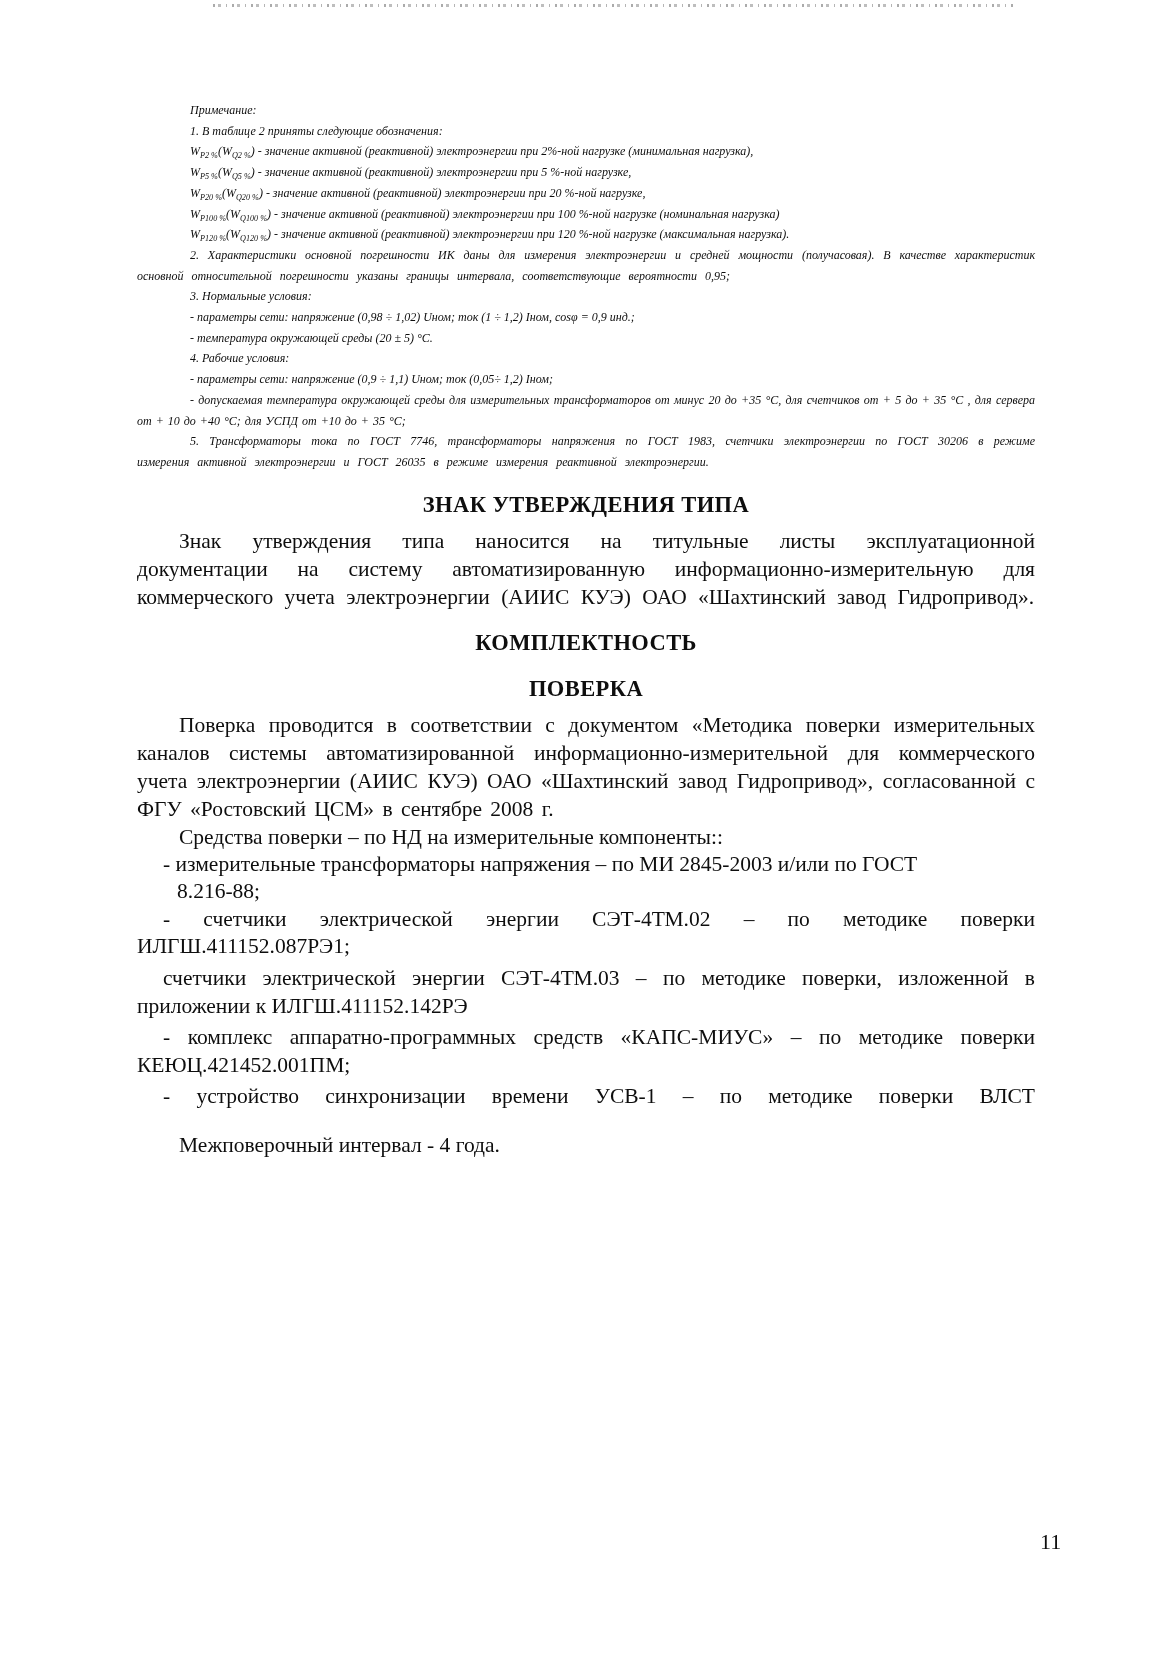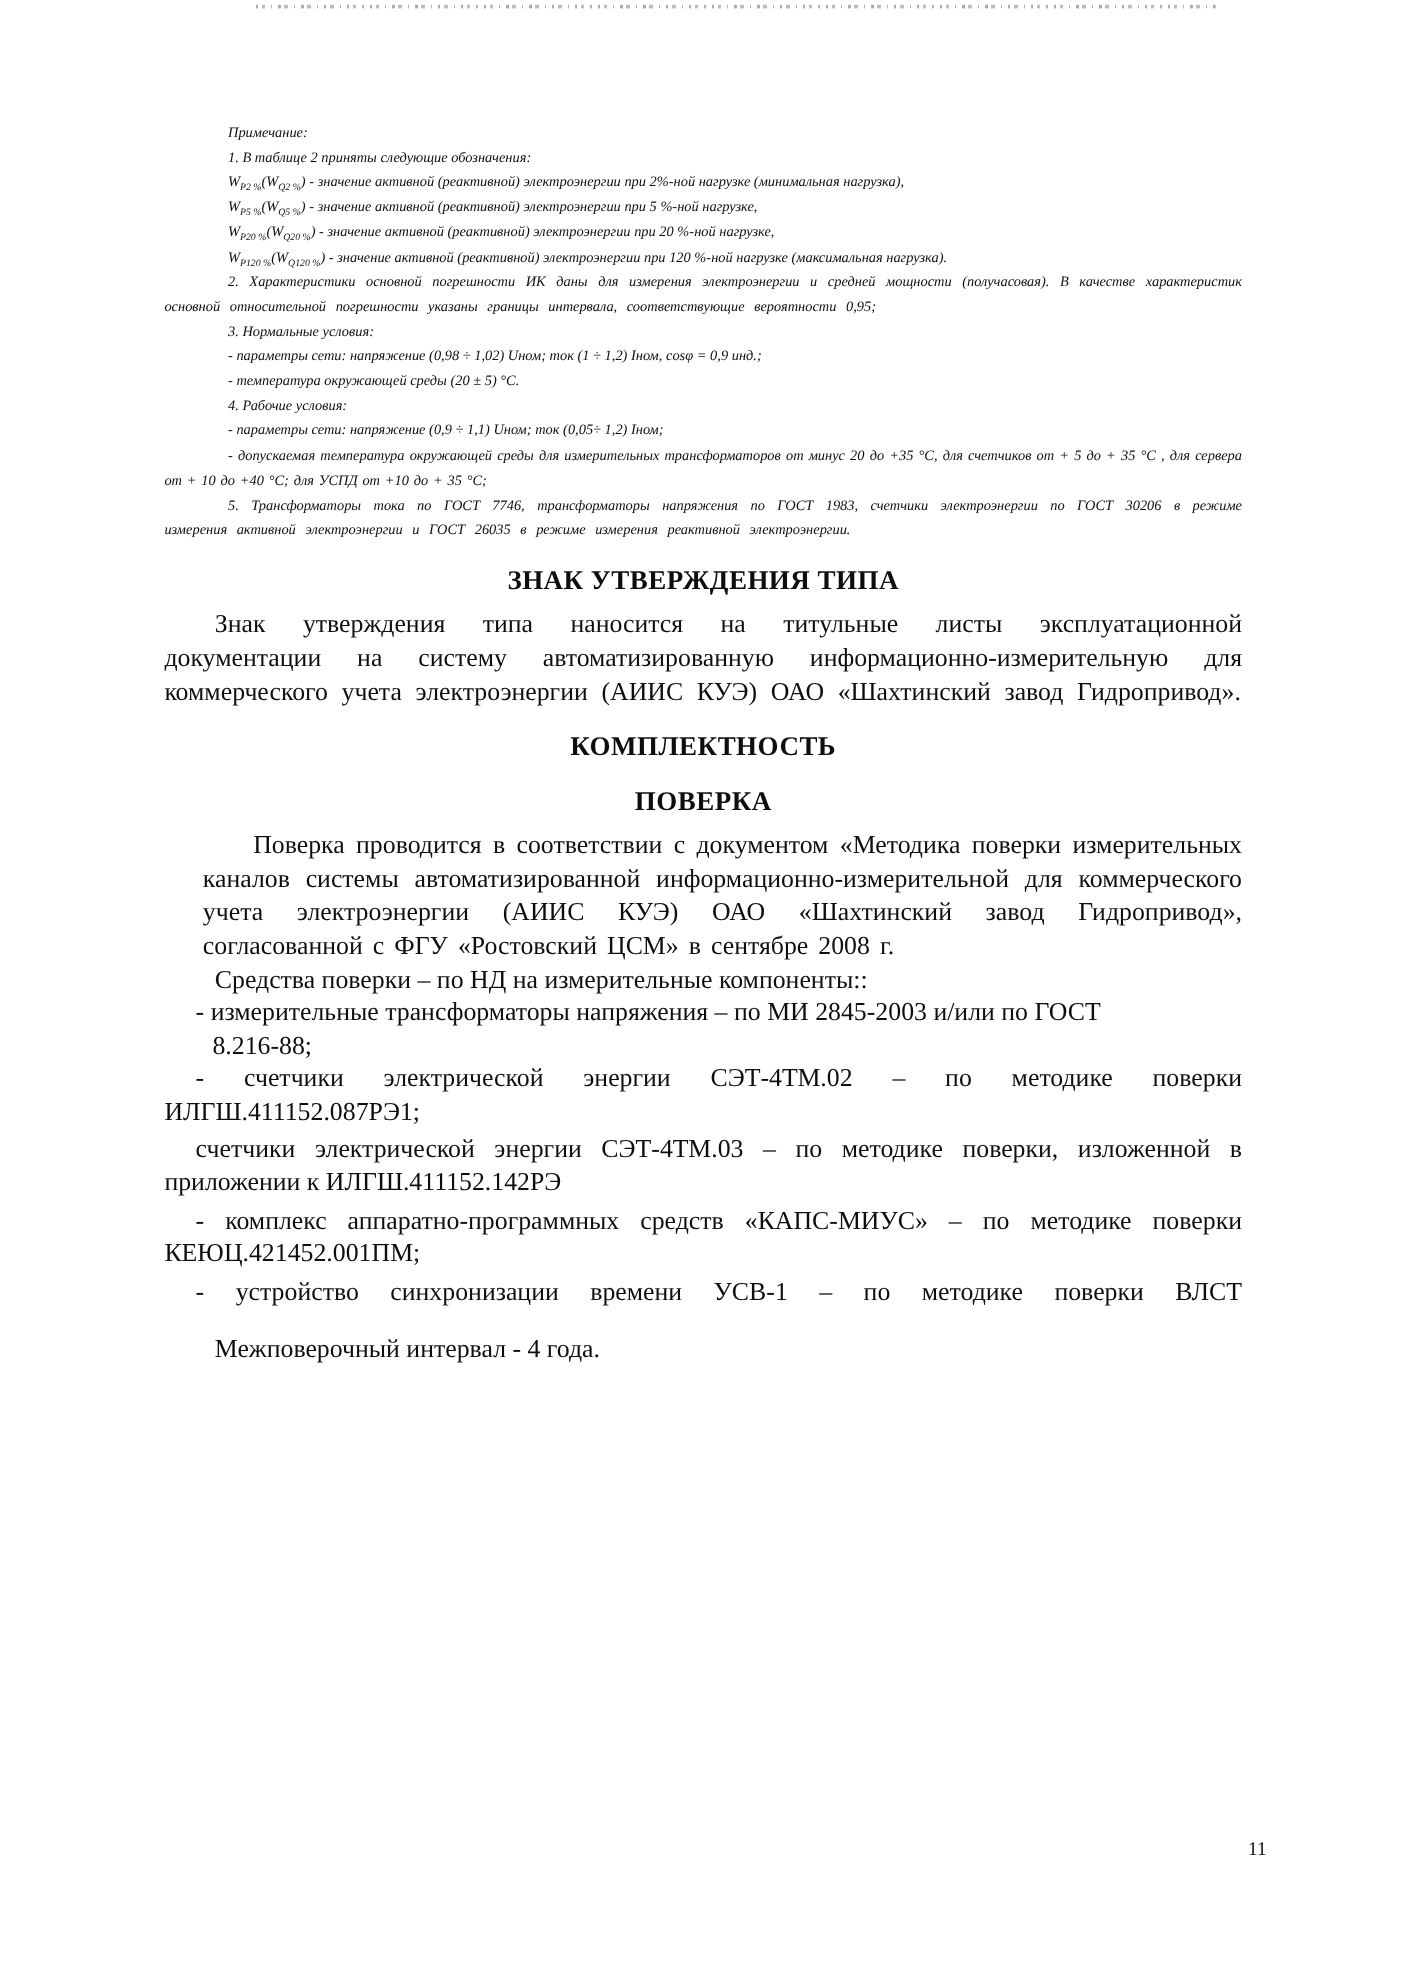--- a/index.html
+++ b/index.html
@@ -44,53 +44,54 @@
   }
 
   
   .para {
     font-size: 21.5px; line-height: 28px;
     text-indent: 42px; text-align: justify;
     margin: 0;
   }
   .para.nj { text-align: left; }
   .ws6 { word-spacing: 6px; }
-  .ws3 { word-spacing: 3px; margin-left: 32px; }
+  .ws3 { word-spacing: 3px; }
 
   
   .li { font-size: 21.5px; line-height: 27.6px; text-indent: 26px; margin: 0; }
   .li.jl { text-align: justify; text-align-last: justify; }
   .li.cont { text-indent: 0; }
   .li.cont-in { text-indent: 40px; }
   .li.gap { margin-top: 4px; }
 
   .interval { margin-top: 20px; }
 
   .page-number {
     position: absolute; left: 1040px; top: 1528px;
-    font-size: 16px; line-height: 28px;
+    font-size: 22px; line-height: 28px;
   }
 </style>
 </head>
 <body>
 
 <div class="artifact"></div>
 
 <main class="content">
 
   <section class="notes">
     <div class="nline">Примечание:</div>
     <div class="nline">1. В таблице 2 приняты следующие обозначения:</div>
 
     <div class="nline"><span>W</span><sub>P2 %</sub><span>(W</span><sub>Q2 %</sub><span>)</span> <span>- значение активной (реактивной) электроэнергии при 2%-ной нагрузке (минимальная нагрузка),</span></div>
 
     <div class="nline"><span>W</span><sub>P5 %</sub><span>(W</span><sub>Q5 %</sub><span>)</span> <span>- значение активной (реактивной) электроэнергии при 5 %-ной нагрузке,</span></div>
 
     <div class="nline"><span>W</span><sub>P20 %</sub><span>(W</span><sub>Q20 %</sub><span>)</span> <span>- значение активной (реактивной) электроэнергии при 20 %-ной нагрузке,</span></div>
 
+    <div class="nline"><span>W</span><sub>P100 %</sub><span>(W</span><sub>Q100 %</sub><span>)</span> <span>- значение активной (реактивной) электроэнергии при 100 %-ной нагрузке (номинальная нагрузка)</span></div>
 
     <div class="nline"><span>W</span><sub>P120 %</sub><span>(W</span><sub>Q120 %</sub><span>)</span> <span>- значение активной (реактивной) электроэнергии при 120 %-ной нагрузке (максимальная нагрузка).</span></div>
 
     <div class="nline njust ws5">2. Характеристики основной погрешности ИК даны для измерения электроэнергии и средней мощности (получасовая). В качестве характеристик основной относительной погрешности указаны границы интервала, соответствующие вероятности 0,95;</div>
     <div class="nline">3. Нормальные условия:</div>
     <div class="nline">- параметры сети: напряжение (0,98 ÷ 1,02) Uном;  ток (1 ÷ 1,2) Iном, cosφ = 0,9 инд.;</div>
     <div class="nline">- температура окружающей среды (20 ± 5) °С.</div>
     <div class="nline">4. Рабочие условия:</div>
     <div class="nline">- параметры сети: напряжение (0,9 ÷ 1,1) Uном; ток (0,05÷ 1,2) Iном;</div>
     <div class="nline njust ws1">- допускаемая температура окружающей среды для измерительных трансформаторов от минус 20 до +35 °С, для счетчиков от + 5 до + 35 °С ,  для сервера от + 10 до +40 °С; для УСПД от +10 до + 35 °С;</div>

